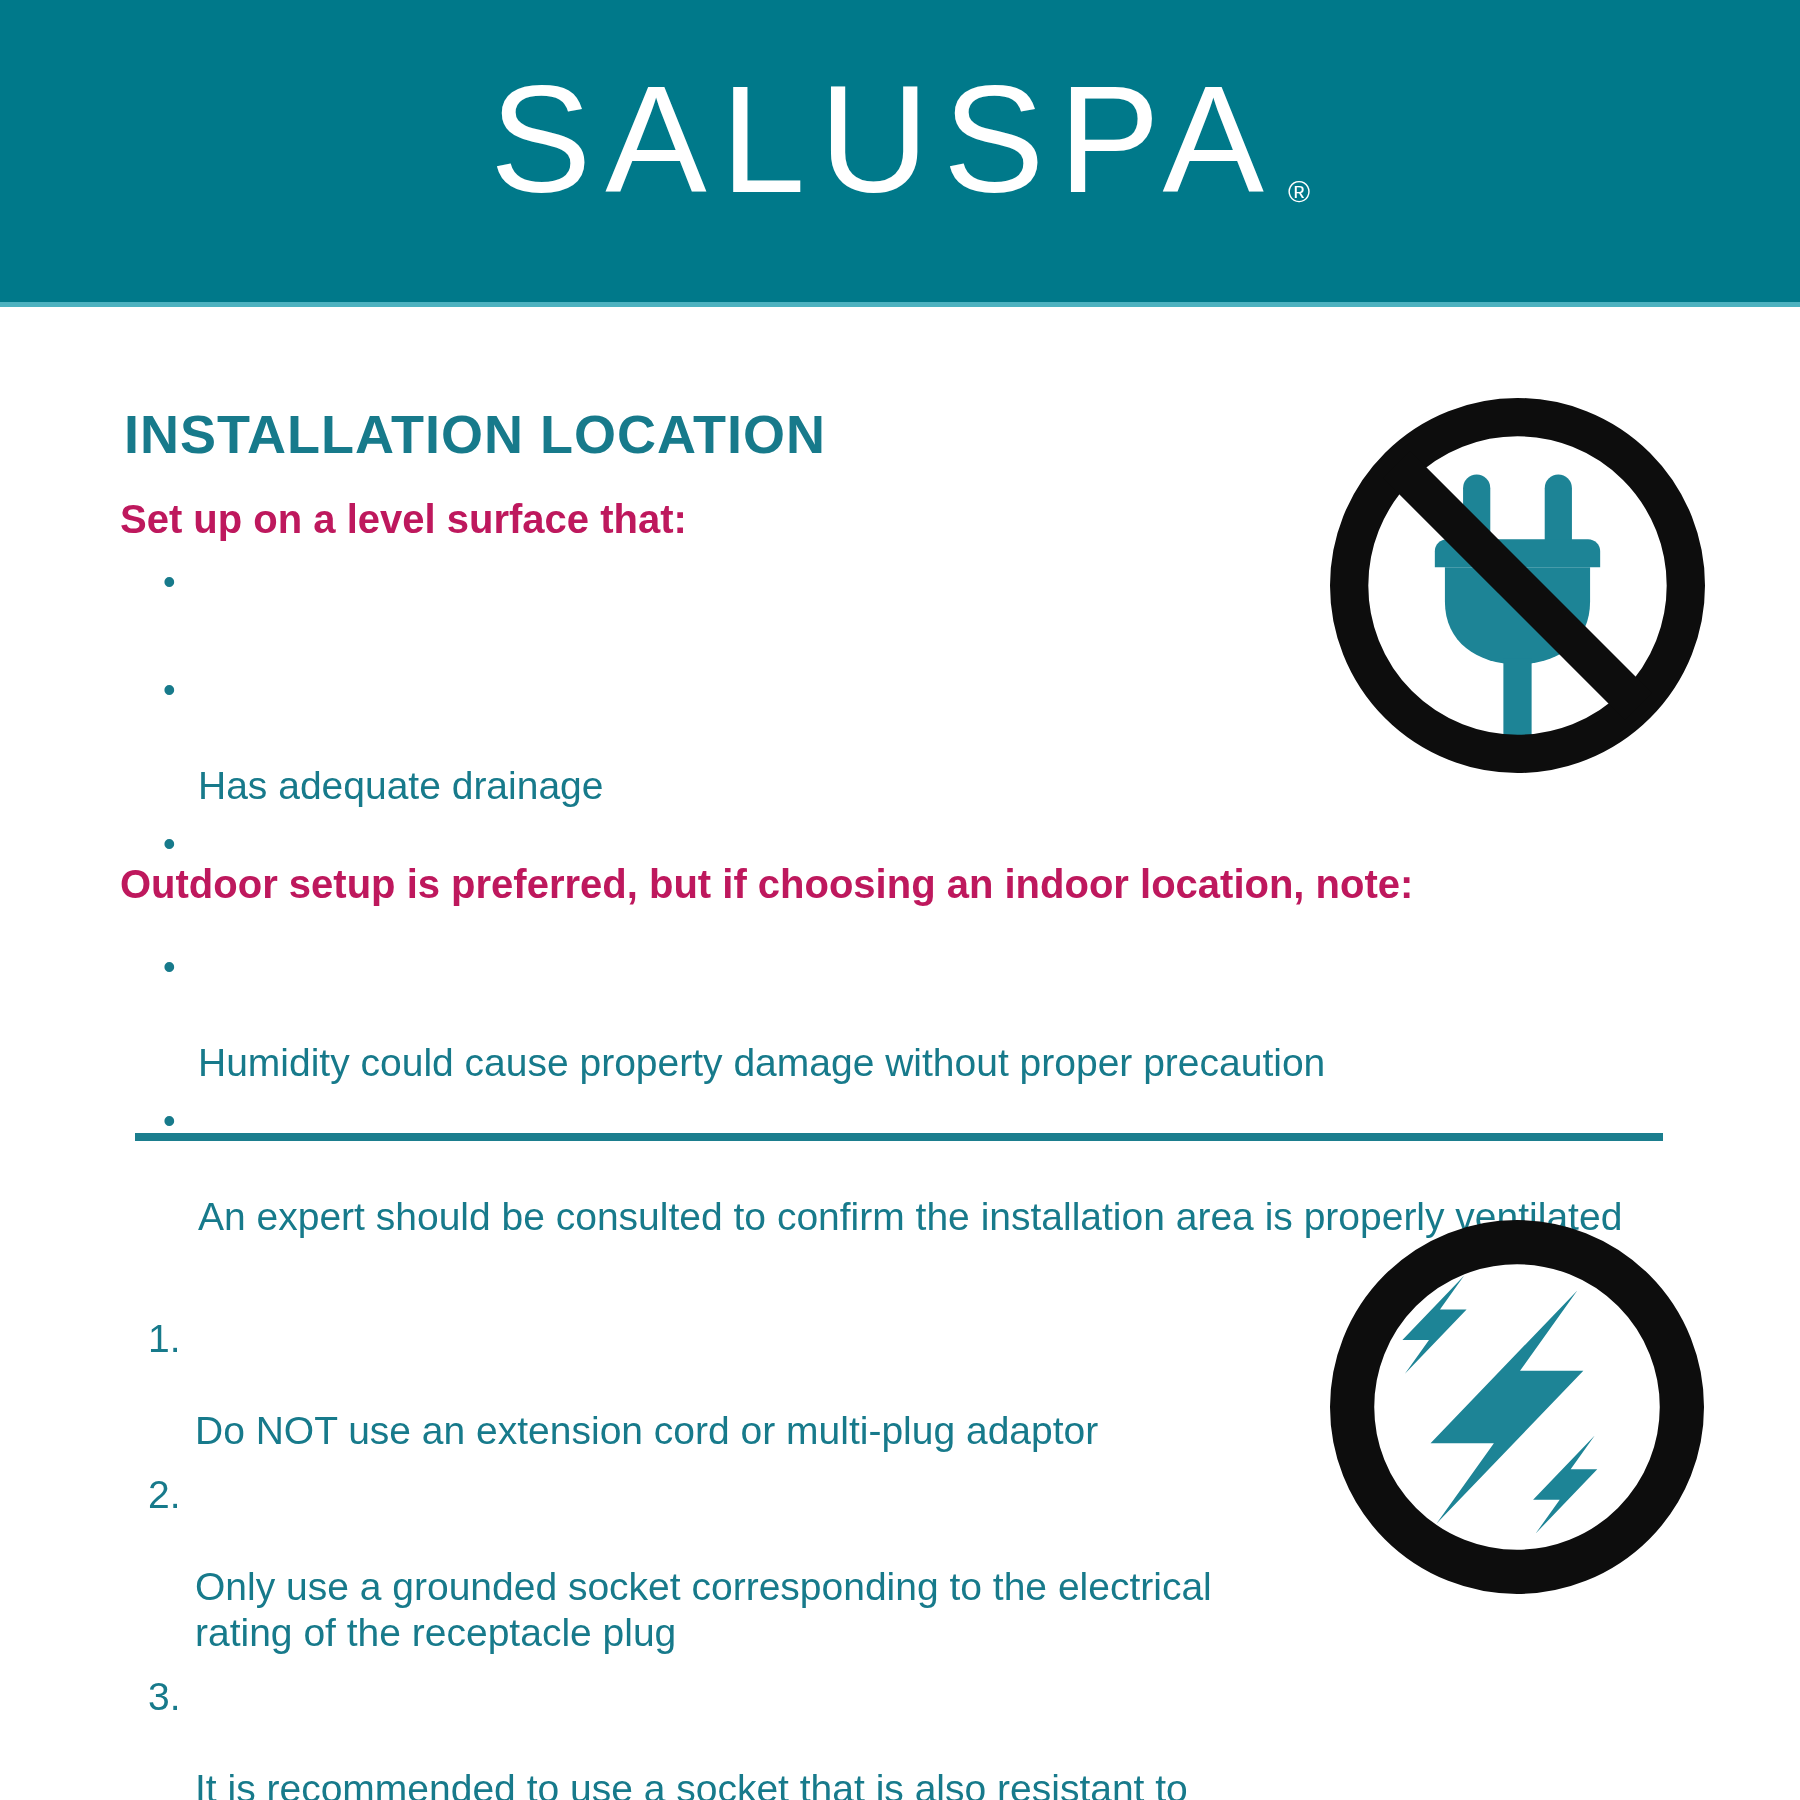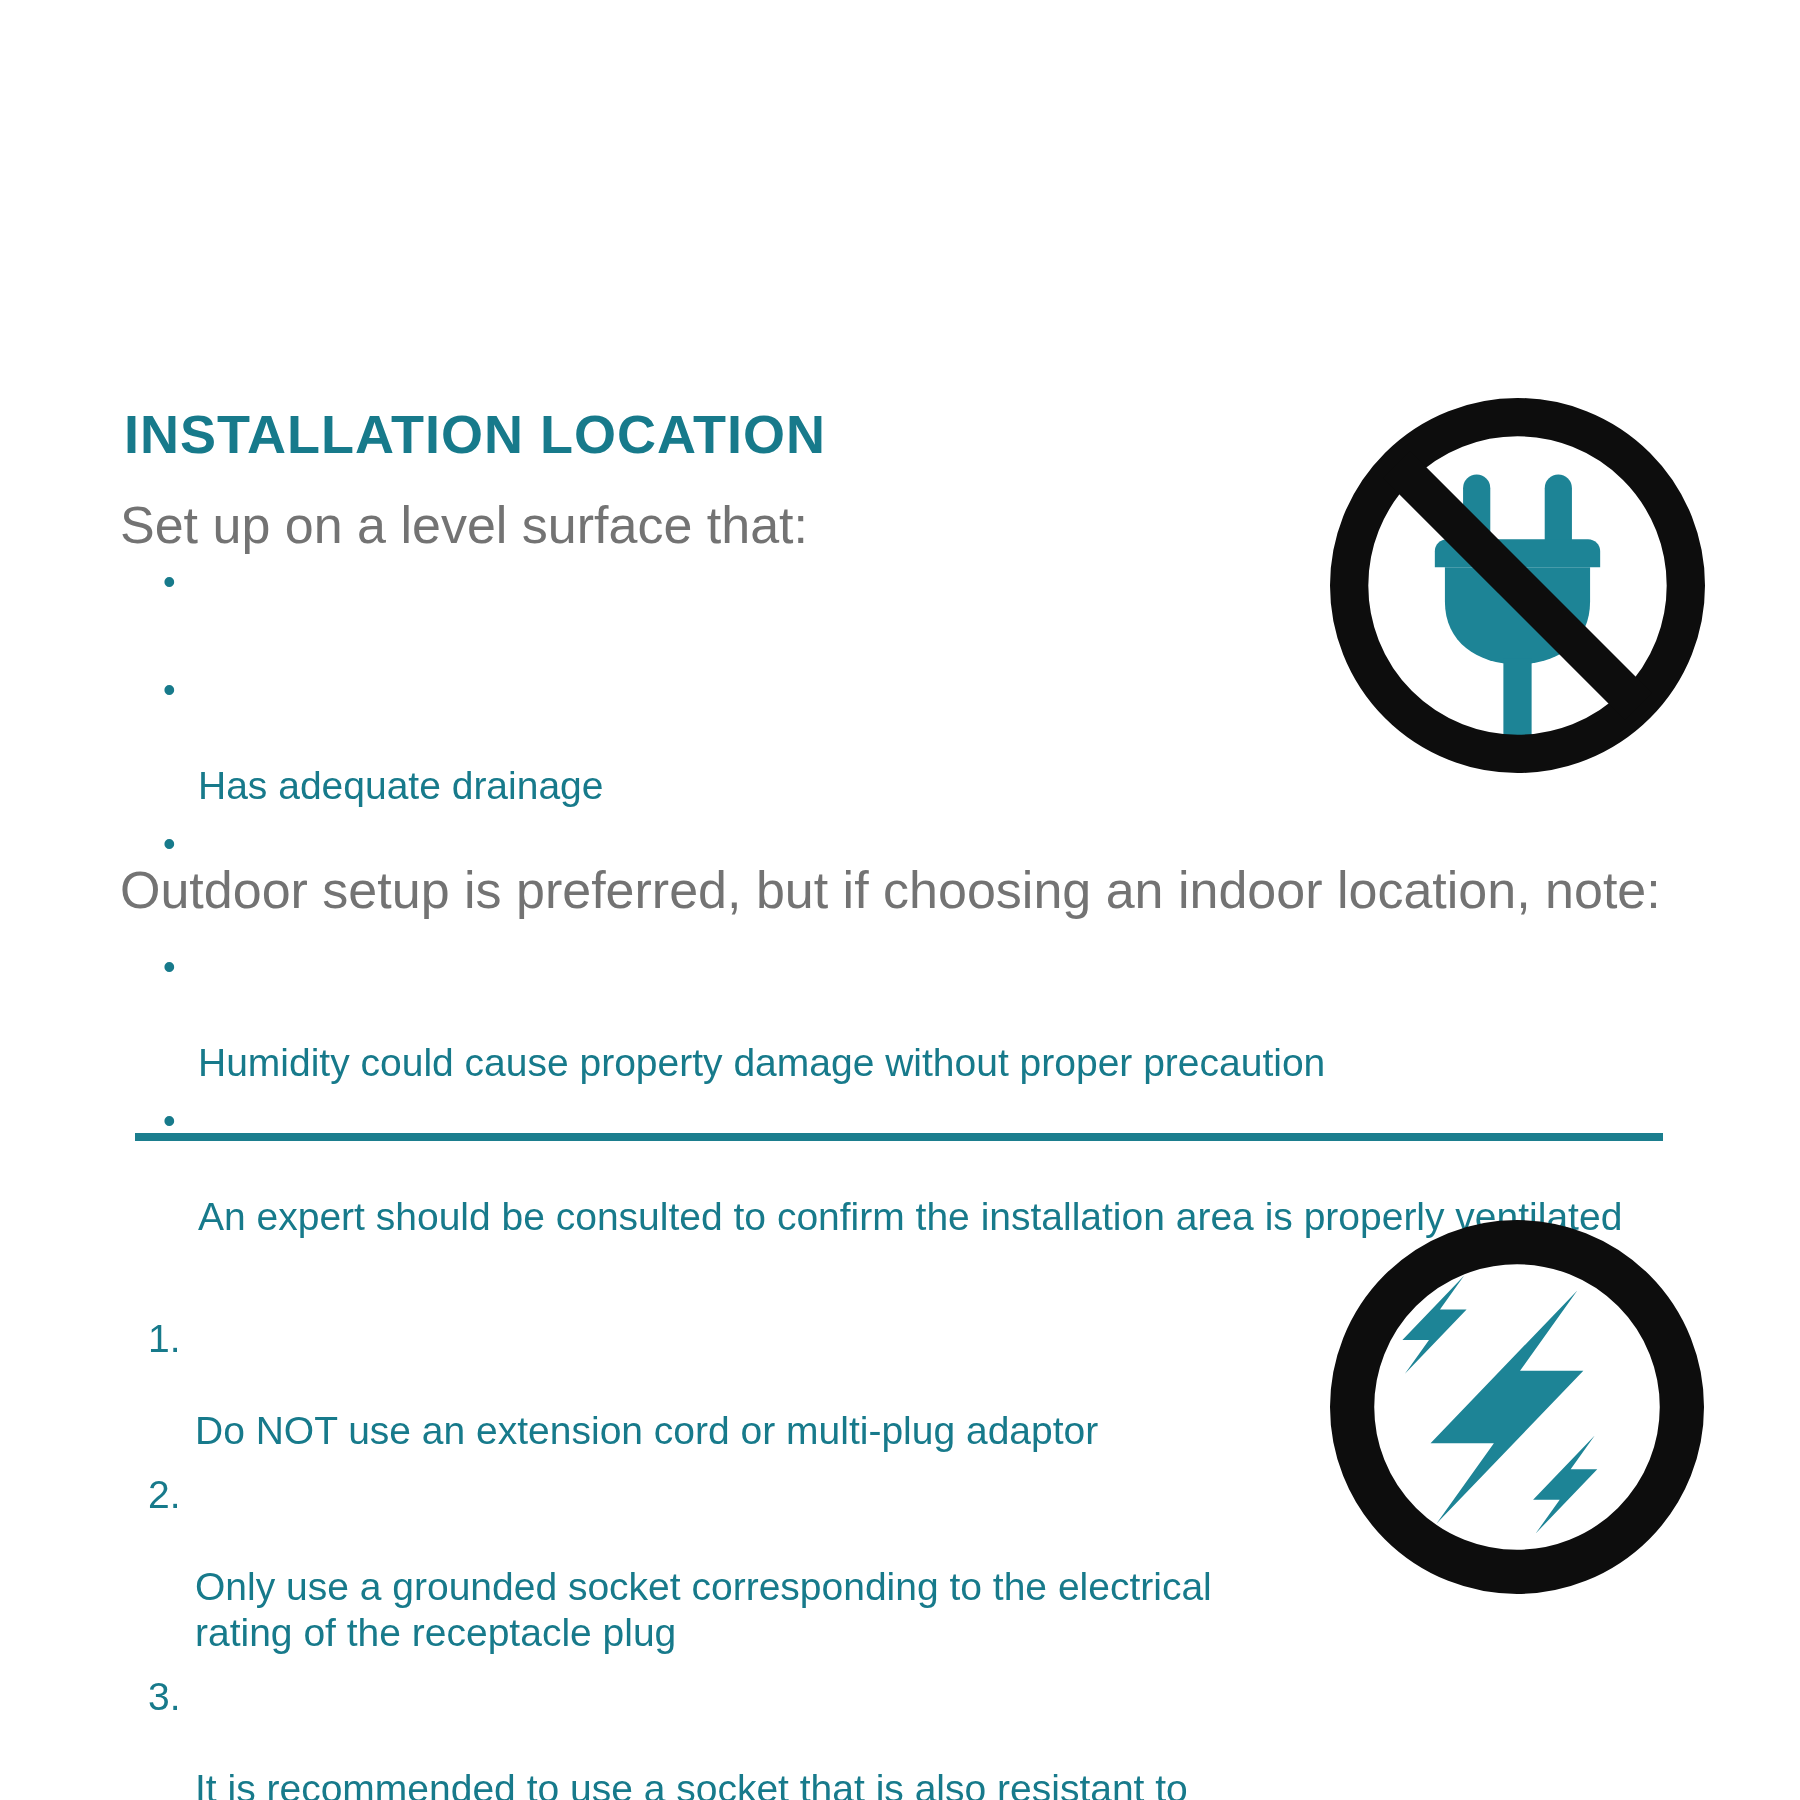--- a/index.html
+++ b/index.html
@@ -39,22 +39,22 @@
   
   .h1{
     position:absolute;left:120px;
     color:#177a8b;
     font-size:54px;font-weight:bold;
     letter-spacing:1px;line-height:1;
     margin:4px;
   }
   .h2{
     position:absolute;left:120px;
-    color:#737373;
-    font-size:52px;font-weight:normal;
+    color:#be185d;
+    font-size:40px;font-weight:bold;
     line-height:1.1;margin:0;
   }
   ul.blist, ol.nlist{
     position:absolute;left:120px;
     margin:0;padding:0;list-style:none;
     color:#177a8b;
     font-size:39px;line-height:1.18;
   }
   ul.blist li{
     position:relative;
@@ -86,20 +86,26 @@
   
   .icon-abs{position:absolute;}
   #no-plug{left:1330px;top:398px;width:375px;height:375px;}
   #lightning{left:1330px;top:1220px;width:374px;height:374px;}
 </style>
 </head>
 <body>
 
 <div class="page">
 
+  <header class="banner">
+    <div class="logo-row">
+      <span class="logo">SALUSPA</span>
+      <span class="reg">®</span>
+    </div>
+  </header>
 
   <h1 class="h1" style="top:403px;">INSTALLATION LOCATION</h1>
 
   <h2 class="h2" style="top:497px;">Set up on a level surface that:</h2>
 
   <ul class="blist" style="top:563px;">
     <li>
       <span class="dot">•</span>
     </li>
     <li>

